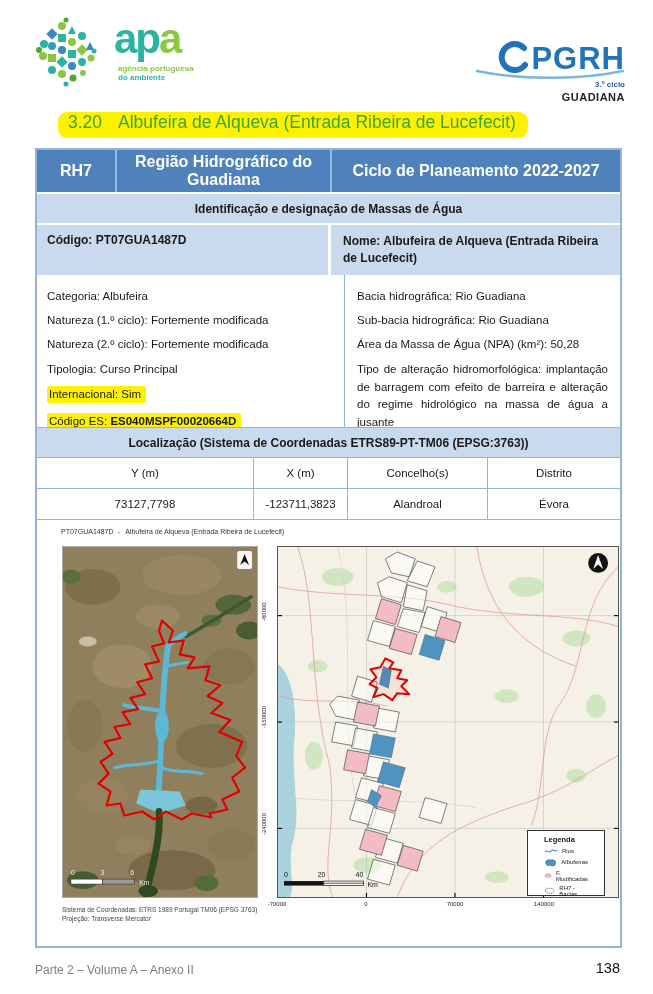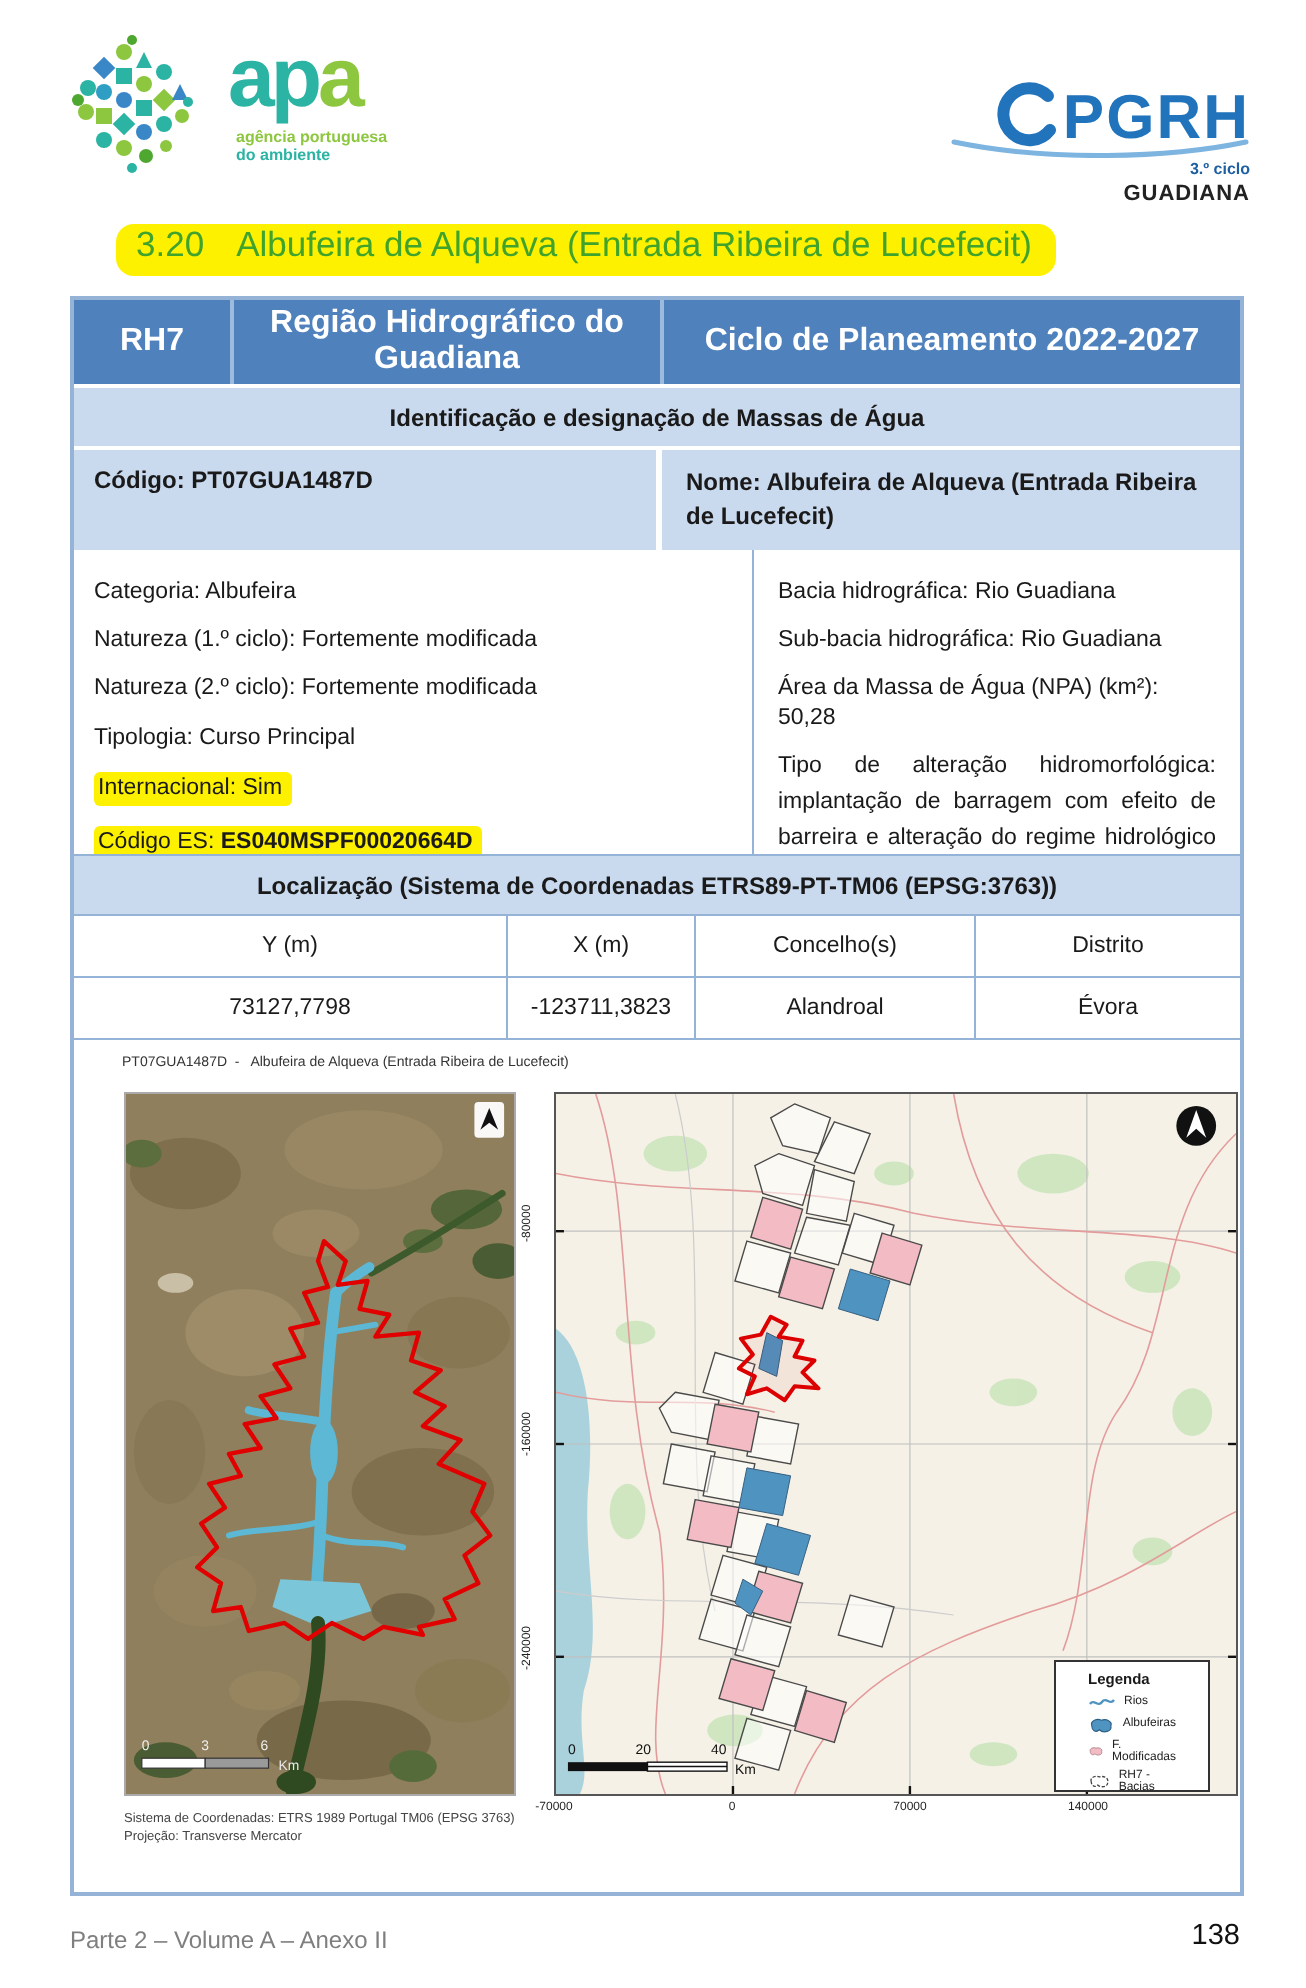--- a/index.html
+++ b/index.html
@@ -37,21 +37,21 @@
   .row-band .c2, .row-band .c3 { border-left:2px solid #9dbbdd; align-self:stretch;
               display:flex; align-items:center; justify-content:center; }
   .row-band .c1 { align-self:stretch; display:flex; align-items:center; justify-content:center; }
   .sep { height:2px; background:#fff; }
   .row-sub { background:#c9d9ee; font-weight:bold; font-size:12px; text-align:center;
              padding:8px 6px 7px 6px; }
   .row-code { display:flex; background:#c9d9ee; font-weight:bold; font-size:12px; }
   .row-code .lc { width:294px; border-right:3px solid #fff; padding:8px 10px; }
   .row-code .rc { flex:1; padding:8px 12px; line-height:1.4; }
   .row-body { display:flex; background:#fff; height:152px; font-size:11.5px; }
-  .row-body .lc { width:340px; border-right:1px solid #95b3d7; padding:4px 10px; }
+  .row-body .lc { width:308px; border-right:1px solid #95b3d7; padding:4px 10px; }
   .row-body .rc { flex:1; padding:4px 12px; }
   .info-line { margin:10px 0 0 0; line-height:1.25; }
   .hl-line { display:inline-block; background:#fdf100; padding:1px 5px 2px 2px; border-radius:3px; }
   .para-just { text-align:justify; line-height:1.55; margin-top:9px; }
   .row-sub2 { background:#c9d9ee; font-weight:bold; font-size:12px; text-align:center;
               padding:8px 6px 7px 6px; border-top:1px solid #95b3d7; border-bottom:1px solid #95b3d7; }
   .coord-grid { display:grid; grid-template-columns:216px 94px 140px 1fr; font-size:11.5px;
                 text-align:center; background:#fff; }
   .coord-grid > div { padding:9px 4px; border-left:1px solid #95b3d7; }
   .coord-grid > div:nth-child(4n+1) { border-left:none; }

